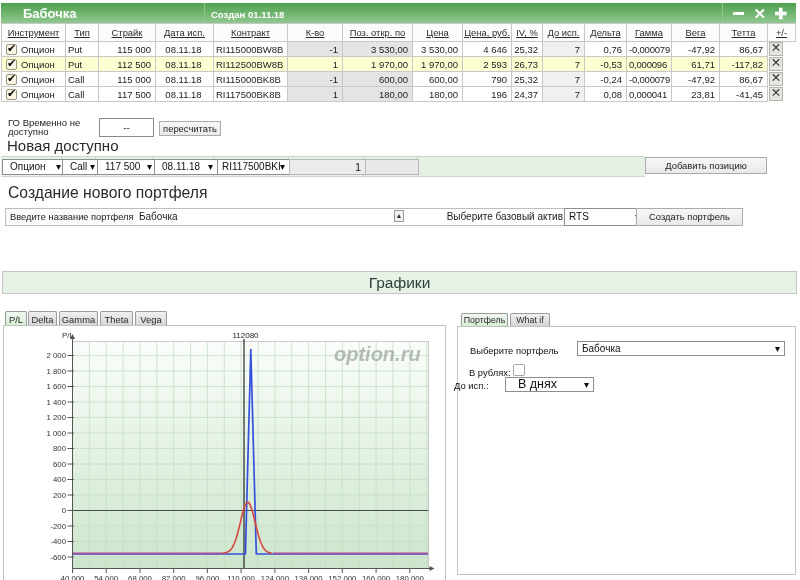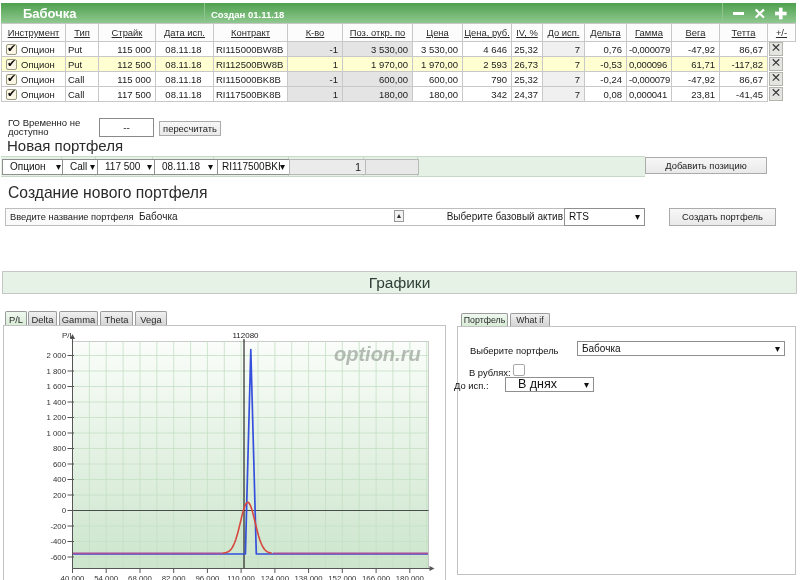--- a/index.html
+++ b/index.html
@@ -163,37 +163,37 @@
     </tr>
     <tr class="gray">
       <td style="padding-left:4px;"><span class="cb"></span>Опцион</td>
           <td>Call</td>
           <td class="r">117 500</td>
           <td class="c">08.11.18</td>
       <td>RI117500BK8B</td>
           <td class="r shade">1</td>
           <td class="r shade">180,00</td>
           <td class="r">180,00</td>
-      <td class="r">342</td>
+      <td class="r">196</td>
           <td class="r">24,37</td>
           <td class="r shade2">7</td>
           <td class="r">0,08</td>
       <td class="r" style="letter-spacing:-0.2px;">0,000041</td>
           <td class="r">23,81</td>
           <td class="r">-41,45</td>
           <td class="nob" style="padding:0 0 0 1px;">
             <span class="xbtn">✕</span>
           </td>
     </tr>
   </tbody>
     </table>
   <div id="go" class="abs">ГО Временно не<br>доступно</div>
   <div id="goinp" class="abs">--</div>
   <div id="recalc" class="abs pushbtn">пересчитать</div>
-  <h1 class="sec" style="left:7px;top:138px;">Новая портфеля</h1>
+  <h1 class="sec" style="left:7px;top:138px;">Новая доступно</h1>
   <div id="np" class="abs">
       <span style="position:absolute;left:60px;top:0;width:1px;height:19px;background:#c9d9c9;"></span>
       <span style="position:absolute;left:94px;top:0;width:1px;height:19px;background:#c9d9c9;"></span>
       <span style="position:absolute;left:151px;top:0;width:1px;height:19px;background:#c9d9c9;"></span>
       <span style="position:absolute;left:212px;top:0;width:1px;height:19px;background:#c9d9c9;"></span>
       <span style="position:absolute;left:287px;top:0;width:1px;height:19px;background:#c9d9c9;"></span>
       <span style="position:absolute;left:362px;top:0;width:1px;height:19px;background:#c9d9c9;"></span>
       <span style="position:absolute;left:416px;top:0;width:1px;height:19px;background:#c9d9c9;"></span>
     </div>
   <div class="sel" style="left:2px;top:159px;width:55px;height:14px;">Опцион</div>
@@ -203,21 +203,21 @@
   <div class="sel" style="left:217px;top:159px;width:67px;height:14px;padding-left:4px;">RI117500BKI</div>
   <div class="dis" style="left:289px;top:159px;width:71px;height:14px;">1</div>
   <div class="dis" style="left:365px;top:159px;width:48px;height:14px;background:#e8e8e8;"></div>
   <div class="abs pushbtn" style="left:645px;top:157px;width:120px;height:15px;font-size:9.4px;line-height:15px;">Добавить позицию</div>
   <h1 class="sec" style="left:8px;top:185px;font-size:15.7px;">Создание нового портфеля</h1>
   <div class="cell" style="left:5px;top:208px;width:128px;height:16px;background:#fafafa;line-height:16px;padding-left:4px;font-size:9.3px;">Введите название портфеля</div>
   <div class="cell" style="left:134px;top:208px;width:275px;height:16px;line-height:16px;padding-left:5px;border-left:none;">Бабочка</div>
   <div class="abs" style="left:394px;top:210px;width:8px;height:10px;border:1px solid #999;background:#f2f2f2;font-size:7px;line-height:10px;text-align:center;color:#333;">▲</div>
   <div class="cell" style="left:410px;top:208px;width:153px;height:16px;line-height:16px;text-align:right;padding-right:5px;border-left:none;">Выберите базовый актив</div>
   <div class="sel" style="left:564px;top:208px;width:75px;height:16px;line-height:16px;padding-left:4px;">RTS</div>
-  <div class="abs pushbtn" style="left:669px;top:208px;width:105px;height:16px;font-size:9.4px;line-height:16px;">Создать портфель</div>
+  <div class="abs pushbtn" style="left:636px;top:208px;width:105px;height:16px;font-size:9.4px;line-height:16px;">Создать портфель</div>
   <div id="gbar" class="abs">Графики</div>
 
   <div class="tab act" style="left:5px;width:20px;">P/L</div>
   <div class="tab" style="left:28px;width:27px;">Delta</div>
   <div class="tab" style="left:59px;width:37px;">Gamma</div>
   <div class="tab" style="left:100px;width:31px;">Theta</div>
   <div class="tab" style="left:135px;width:30px;">Vega</div>
   <div id="chartpanel" class="abs"></div>
 
   <div class="tab act rtab" style="left:461px;width:45px;">Портфель</div>

